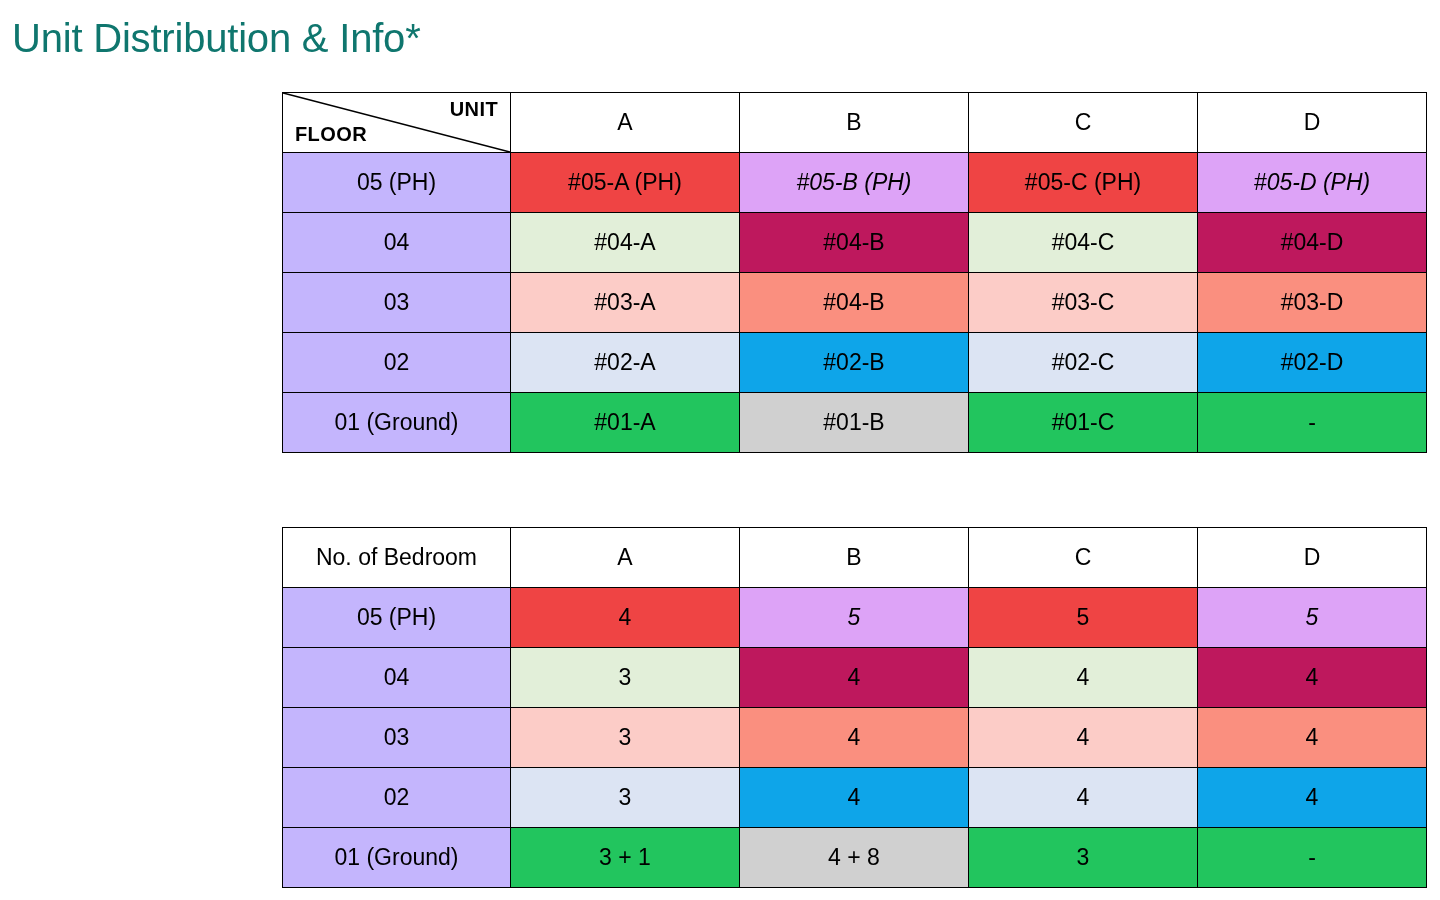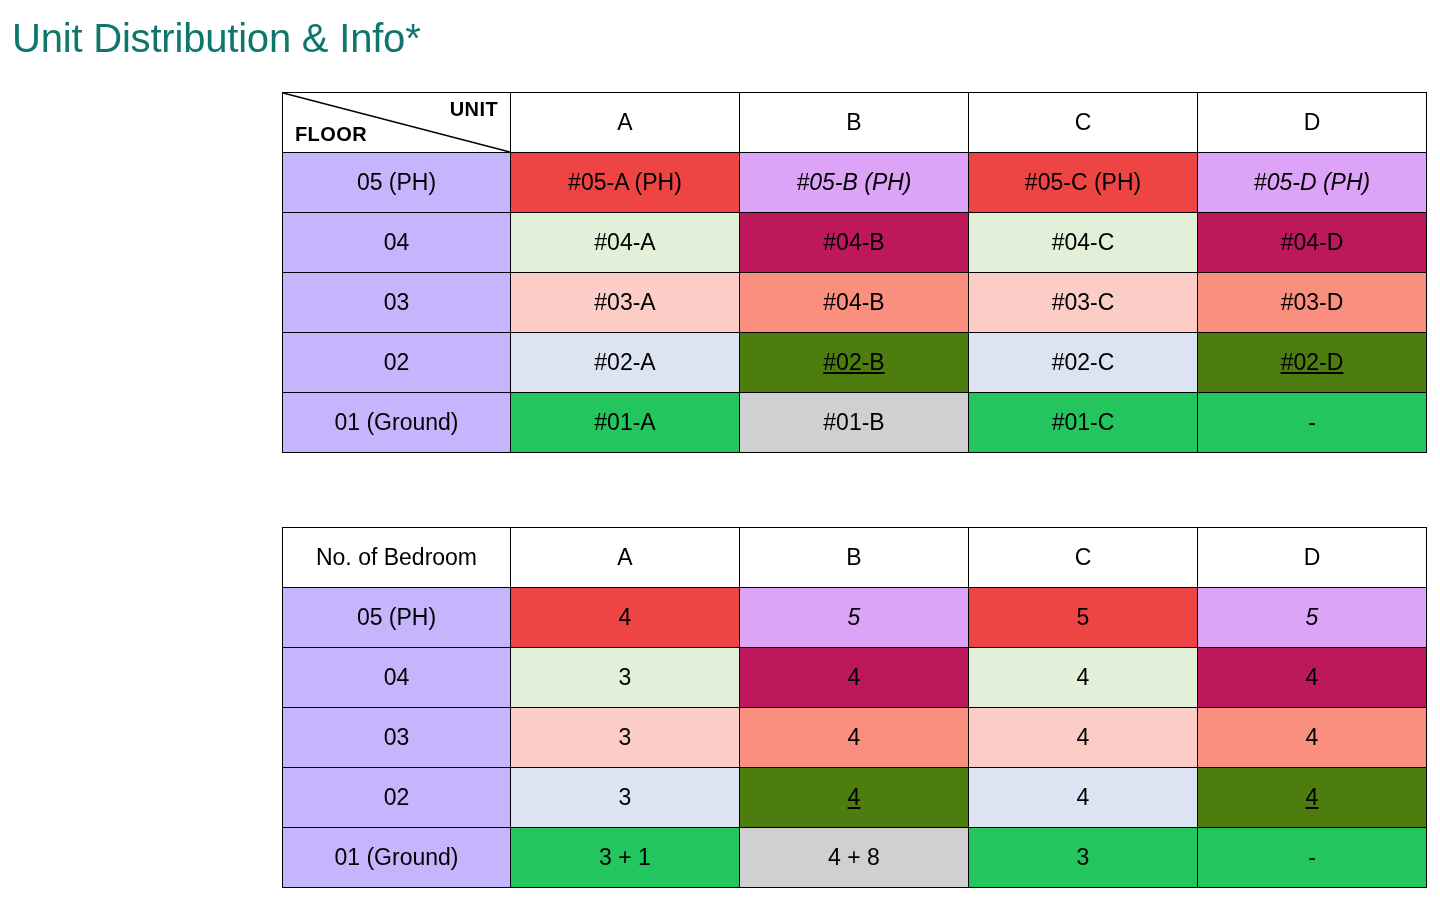--- a/index.html
+++ b/index.html
@@ -98,21 +98,21 @@
   }
 
   
   .f-purple-l { background: #ef4444; }
   .f-purple-d { background: #DDA3F7; font-style: italic; }
   .f-green-l  { background: #E2EFD9; }
   .f-green-d  { background: #be185d; }
   .f-pink-l   { background: #FCCCC7; }
   .f-pink-d   { background: #FA8F7F; }
   .f-blue-l   { background: #DCE4F3; }
-  .f-blue-d   { background: #4d7c0f; text-decoration: underline; }
+  .f-blue-d   { background: #0ea5e9; }
   .f-gray     { background: #D0D0D0; }
   .f-none     { background: #22c55e; }
 </style>
 </head>
 <body>
 
 <div class="page-title">Unit Distribution &amp; Info*</div>
 
 <table class="grid" id="unit-table" style="left:282px; top:92px; width:1143px;">
   <colgroup>

